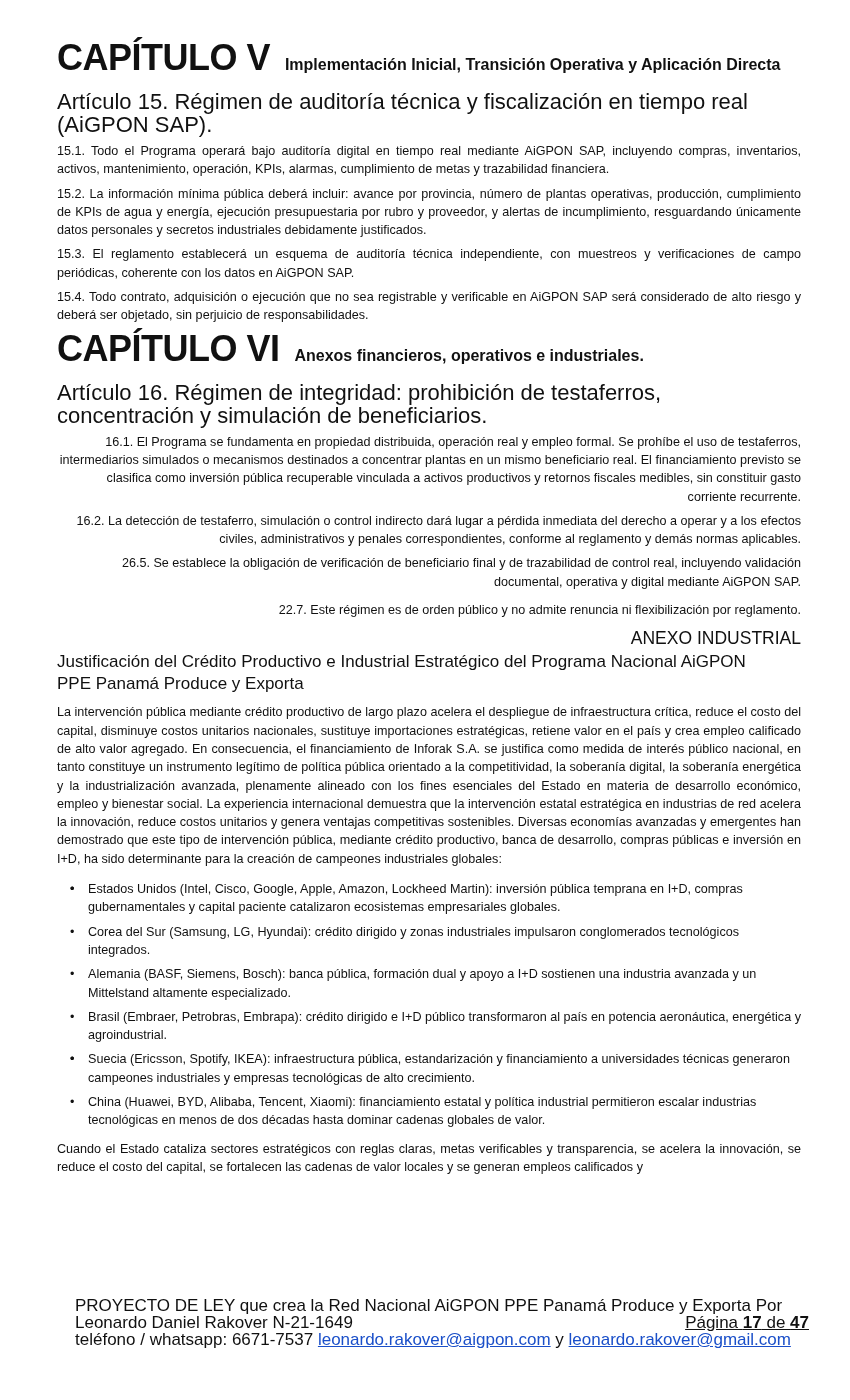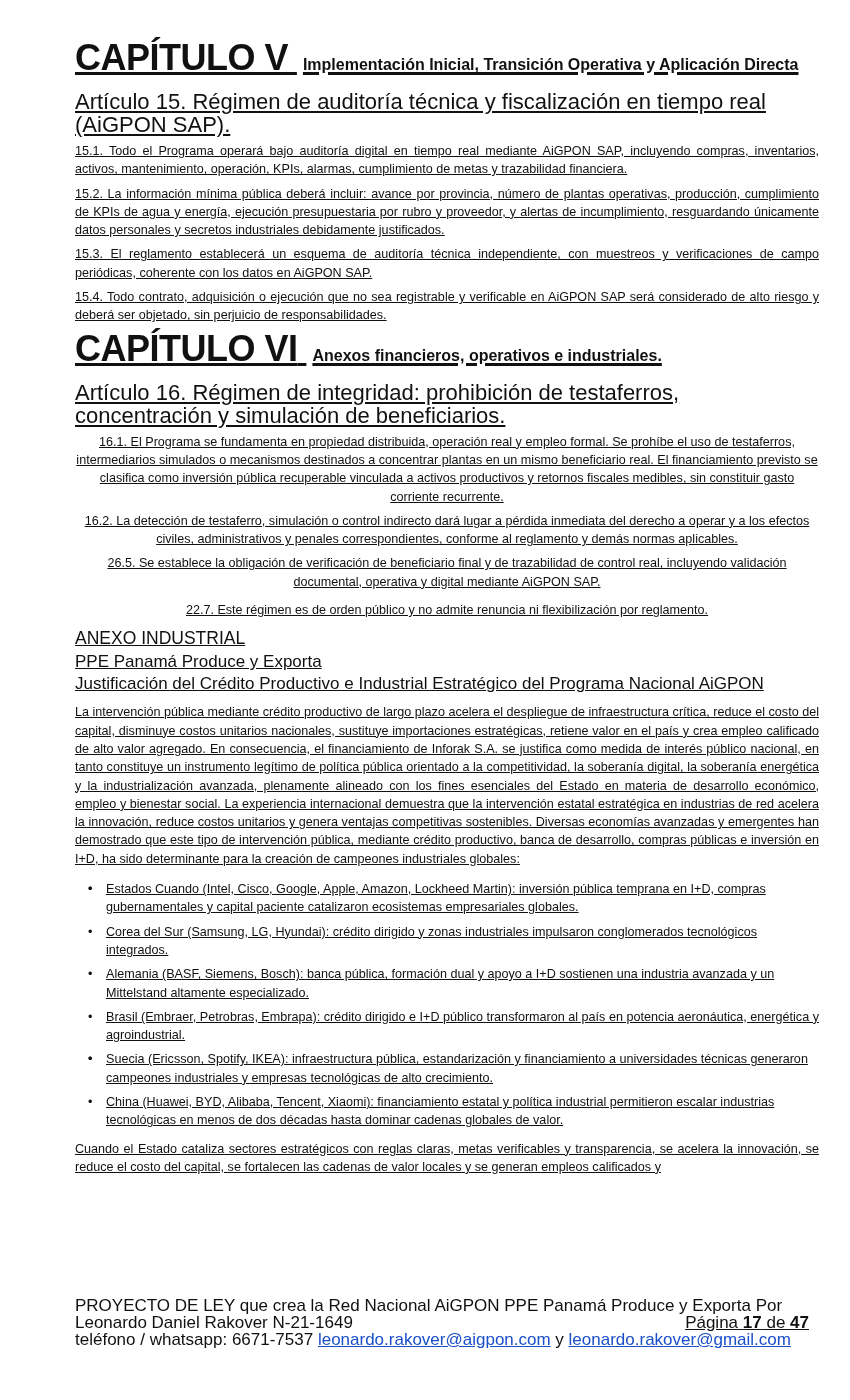--- a/index.html
+++ b/index.html
@@ -1,28 +1,28 @@
 <!DOCTYPE html>
 <html><head>
 <meta charset="utf-8">
 <style>
   html, body { margin: 0; padding: 0; background: #ffffff; }
   body {
     width: 850px; height: 1400px; position: relative; overflow: hidden;
     font-family: "Liberation Sans", sans-serif; color: #111111;
   }
-  .page { position: absolute; left: 75px; top: 40px; width: 744px; text-decoration: underline; }
+  .page { position: absolute; left: 57px; top: 40px; width: 744px; }
   .chapter { margin: 0; line-height: 1; white-space: nowrap; }
   .chapter .big { font-weight: bold; font-size: 36px; letter-spacing: -0.5px; }
   .chapter .sub { font-weight: bold; font-size: 16px; margin-left: 6px; }
   .article { font-size: 22px; line-height: 23px; margin: 14px 0 6px 0; }
   p.para { font-size: 12.6px; line-height: 18.3px; margin: 0 0 6px 0; text-align: justify; }
-  p.para.left { text-align: center; }
+  p.para.left { text-align: right; }
   .ch2 { margin-top: 6px; }
-  .annex-title { text-align: left; font-size: 17.5px; margin: 8px 0 2px 0; line-height: 22px; }
+  .annex-title { text-align: right; font-size: 17.5px; margin: 8px 0 2px 0; line-height: 22px; }
   .annex-sub { font-size: 17px; line-height: 22px; margin: 0 0 8px 0; }
   ul.bullets { list-style: none; margin: 12px 0 10px 0; padding: 0; }
   ul.bullets li { position: relative; padding-left: 31px; font-size: 12.6px; line-height: 18.3px; margin-bottom: 6px; }
   ul.bullets li .dot { position: absolute; left: 13px; top: 0; }
   .footer { position: absolute; left: 75px; top: 1297px; width: 740px; font-size: 17px; line-height: 17px; color: #111; }
   .footer a { color: #1a4fc9; text-decoration: underline; }
   .footer .pager { position: absolute; right: 6px; top: 17px; text-decoration: underline; }
   .footer b { font-weight: bold; }
 </style>
 </head>
@@ -45,28 +45,28 @@
     <span class="sub">Anexos financieros, operativos e industriales.</span>
   </h1>
   <div class="article">Artículo 16. Régimen de integridad: prohibición de testaferros, concentración y simulación de beneficiarios.</div>
   <p class="para left">16.1. El Programa se fundamenta en propiedad distribuida, operación real y empleo formal. Se prohíbe el uso de testaferros, intermediarios simulados o mecanismos destinados a concentrar plantas en un mismo beneficiario real. El financiamiento previsto se clasifica como inversión pública recuperable vinculada a activos productivos y retornos fiscales medibles, sin constituir gasto corriente recurrente.</p>
   <p class="para left">16.2. La detección de testaferro, simulación o control indirecto dará lugar a pérdida inmediata del derecho a operar y a los efectos civiles, administrativos y penales correspondientes, conforme al reglamento y demás normas aplicables.</p>
   <p class="para left">26.5. Se establece la obligación de verificación de beneficiario final y de trazabilidad de control real, incluyendo validación documental, operativa y digital mediante AiGPON SAP.</p>
   <p class="para left" style="margin-top:10px">22.7. Este régimen es de orden público y no admite renuncia ni flexibilización por reglamento.</p>
 
   <div class="annex-title">ANEXO INDUSTRIAL</div>
   <div class="annex-sub">
+    <div>Justificación del Crédito Productivo e Industrial Estratégico del Programa Nacional AiGPON</div>
     <div>PPE Panamá Produce y Exporta</div>
-    <div>Justificación del Crédito Productivo e Industrial Estratégico del Programa Nacional AiGPON</div>
   </div>
   <p class="para">La intervención pública mediante crédito productivo de largo plazo acelera el despliegue de infraestructura crítica, reduce el costo del capital, disminuye costos unitarios nacionales, sustituye importaciones estratégicas, retiene valor en el país y crea empleo calificado de alto valor agregado. En consecuencia, el financiamiento de Inforak S.A. se justifica como medida de interés público nacional, en tanto constituye un instrumento legítimo de política pública orientado a la competitividad, la soberanía digital, la soberanía energética y la industrialización avanzada, plenamente alineado con los fines esenciales del Estado en materia de desarrollo económico, empleo y bienestar social. La experiencia internacional demuestra que la intervención estatal estratégica en industrias de red acelera la innovación, reduce costos unitarios y genera ventajas competitivas sostenibles. Diversas economías avanzadas y emergentes han demostrado que este tipo de intervención pública, mediante crédito productivo, banca de desarrollo, compras públicas e inversión en I+D, ha sido determinante para la creación de campeones industriales globales:</p>
 
   <ul class="bullets">
     <li><span class="dot">•</span></li>
-    <li><span class="dot">•</span><span>Estados Cuando (Intel, Cisco, Google, Apple, Amazon, Lockheed Martin): inversión pública temprana en I+D, compras gubernamentales y capital paciente catalizaron ecosistemas empresariales globales.</span></li>
+    <li><span class="dot">•</span><span>Estados Unidos (Intel, Cisco, Google, Apple, Amazon, Lockheed Martin): inversión pública temprana en I+D, compras gubernamentales y capital paciente catalizaron ecosistemas empresariales globales.</span></li>
     <li><span class="dot">•</span><span>Corea del Sur (Samsung, LG, Hyundai): crédito dirigido y zonas industriales impulsaron conglomerados tecnológicos integrados.</span></li>
     <li><span class="dot">•</span><span>Alemania (BASF, Siemens, Bosch): banca pública, formación dual y apoyo a I+D sostienen una industria avanzada y un Mittelstand altamente especializado.</span></li>
     <li><span class="dot">•</span><span>Brasil (Embraer, Petrobras, Embrapa): crédito dirigido e I+D público transformaron al país en potencia aeronáutica, energética y agroindustrial.</span></li>
     <li><span class="dot">•</span></li>
     <li><span class="dot">•</span><span>Suecia (Ericsson, Spotify, IKEA): infraestructura pública, estandarización y financiamiento a universidades técnicas generaron campeones industriales y empresas tecnológicas de alto crecimiento.</span></li>
     <li><span class="dot">•</span><span>China (Huawei, BYD, Alibaba, Tencent, Xiaomi): financiamiento estatal y política industrial permitieron escalar industrias tecnológicas en menos de dos décadas hasta dominar cadenas globales de valor.</span></li>
   </ul>
 
   <p class="para">Cuando el Estado cataliza sectores estratégicos con reglas claras, metas verificables y transparencia, se acelera la innovación, se reduce el costo del capital, se fortalecen las cadenas de valor locales y se generan empleos calificados y</p>
 </div>

